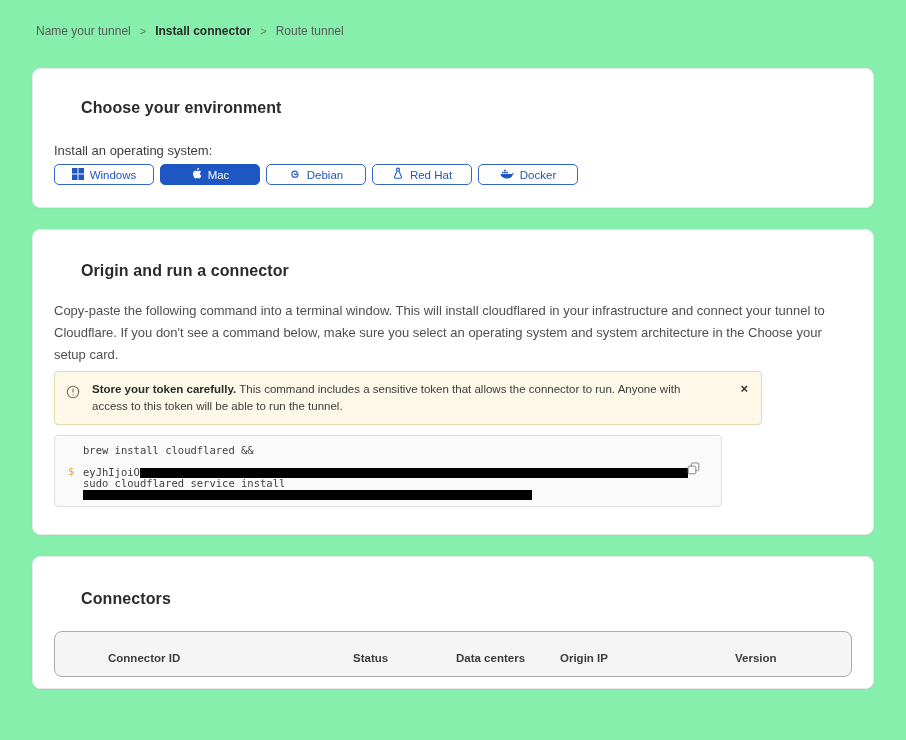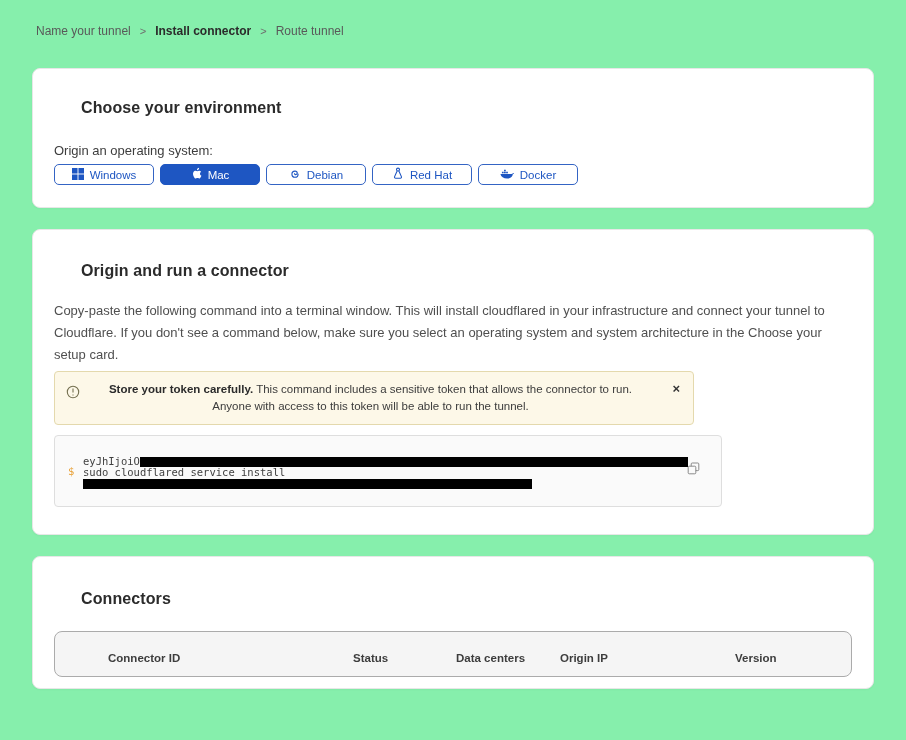--- a/index.html
+++ b/index.html
@@ -22,22 +22,22 @@
   .os-row { margin-top:6px; display:flex; gap:6px; }
   .os-btn { width:100px; height:21px; display:flex; align-items:center; justify-content:center; gap:6px;
             background:#fff; border:1px solid #3464c4; border-radius:5px; color:#1e56c2;
             font-size:11.5px; font-family:"Liberation Sans", sans-serif; cursor:pointer; padding:8px; }
   .os-btn.selected { background:#1e56c2; color:#ffffff; border-color:#1e56c2; }
   .os-btn svg { flex:0 0 auto; }
 
   .card-install { margin-top:21px; padding:32px 21px 27px 21px; }
   .install-desc { margin-top:20px; font-size:13px; line-height:22px; color:#4f4f4f; max-width:800px; }
 
-  .warning-banner { position:relative; margin-top:5px; width:640px; background:#fdf8e8; border:1px solid #e4d9ad;
-                    border-radius:4px; padding:9px 44px 9px 37px; font-size:11.5px; line-height:17px; color:#3c3c3c;text-align:center; }
+  .warning-banner { position:relative; margin-top:5px; width:708px; background:#fdf8e8; border:1px solid #e4d9ad;
+                    border-radius:4px; padding:9px 44px 9px 37px; font-size:11.5px; line-height:17px; color:#3c3c3c; }
   .warning-banner b { color:#2b2b2b; }
   .warn-circle { position:absolute; left:11px; top:13px; color:#757050; }
   .warn-close { position:absolute; right:13px; top:10px; font-size:13px; color:#333; cursor:pointer; line-height:14px; font-weight:bold; }
 
   .code-block { position:relative; margin-top:10px; width:668px; height:72px; background:#fafafa; border:1px solid #dedede;
                 border-radius:4px; padding:9px 28px 0 28px; font-family:"DejaVu Sans Mono", monospace;
                 font-size:10.5px; line-height:11px; color:#3f3f3f; }
   .code-line { white-space:pre; height:11px; }
   .prompt { position:absolute; left:13px; top:30px; color:#e8a33d; }
   .redact { display:inline-block; background:#000; height:10px; vertical-align:middle; }
@@ -63,21 +63,21 @@
   <div class="breadcrumb">
     <span class="crumb">Name your tunnel</span>
     <span class="sep">&gt;</span>
     <span class="crumb active">Install connector</span>
     <span class="sep">&gt;</span>
     <span class="crumb">Route tunnel</span>
   </div>
 
   <div class="card card-env">
     <h2>Choose your environment</h2>
-    <div class="os-label">Origin an operating system:</div>
+    <div class="os-label">Install an operating system:</div>
     <div class="os-row">
 
       <button class="os-btn">
         <span>
           <svg width="12" height="12" viewBox="0 0 13 13" fill="currentColor">
               <rect x="0" y="0" width="6" height="6"></rect>
               <rect x="7" y="0" width="6" height="6"></rect>
               <rect x="0" y="7" width="6" height="6"></rect>
               <rect x="7" y="7" width="6" height="6"></rect>
             </svg>
@@ -140,20 +140,21 @@
             <line x1="7" y1="3.6" x2="7" y2="7.6"></line>
             <line x1="7" y1="9.6" x2="7" y2="10.6"></line>
           </svg>
       </span>
       <b>Store your token carefully.</b><span> This command includes a sensitive token that allows the connector to run. Anyone with access to this token will be able to run the tunnel.</span>
       <span class="warn-close">×</span>
     </div>
 
     <div class="code-block">
       <span class="prompt">$</span>
+      <div class="code-line">brew install cloudflared &amp;&amp;</div>
       <div class="code-line"></div>
       <div class="code-line"><span>eyJhIjoiO</span><span class="redact redact-1"></span></div>
       <div class="code-line">sudo cloudflared service install</div>
       <div class="code-line"><span class="redact redact-2"></span></div>
       <button class="copy-btn">
         <svg width="13" height="13" viewBox="0 0 13 13" fill="none" stroke="currentColor" stroke-width="1">
             <rect x="4.2" y="1" width="7.6" height="7.6" rx="1"></rect>
             <rect x="1.2" y="4.2" width="7.6" height="7.6" rx="1" fill="#fafafa"></rect>
           </svg>
       </button>

